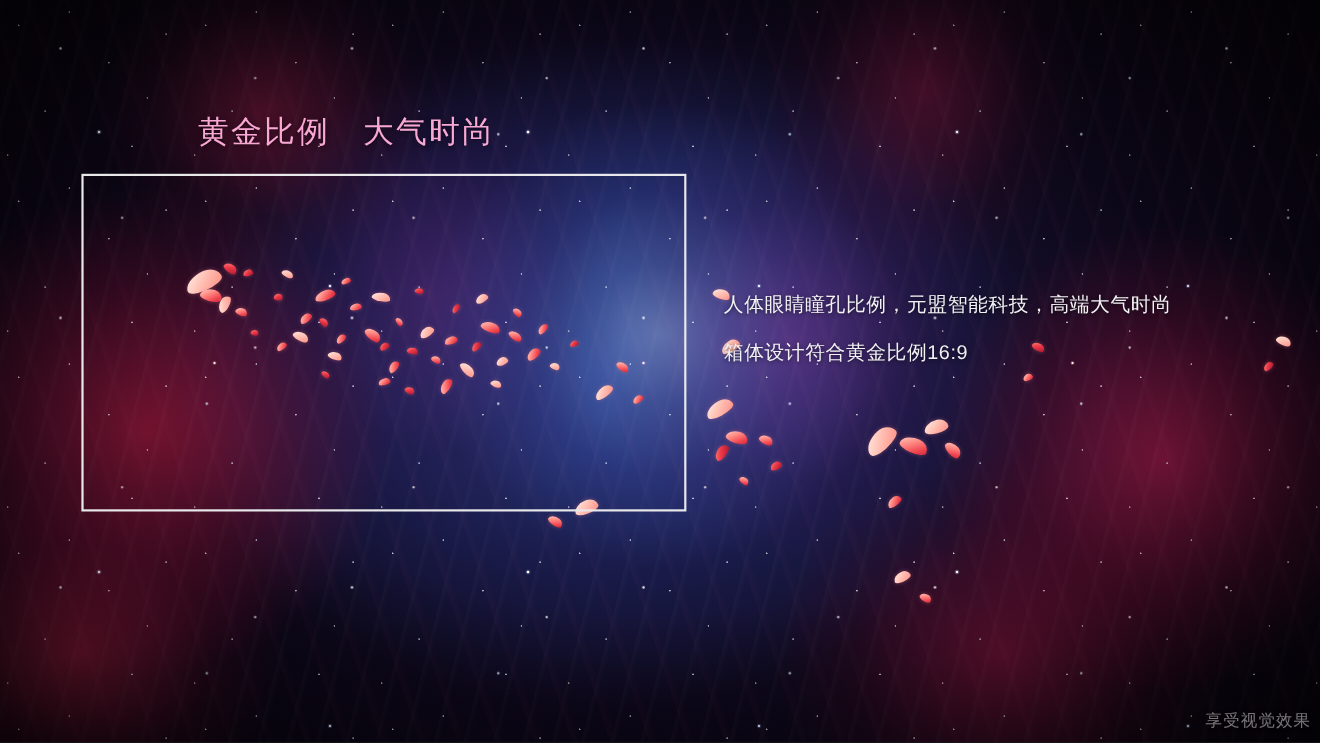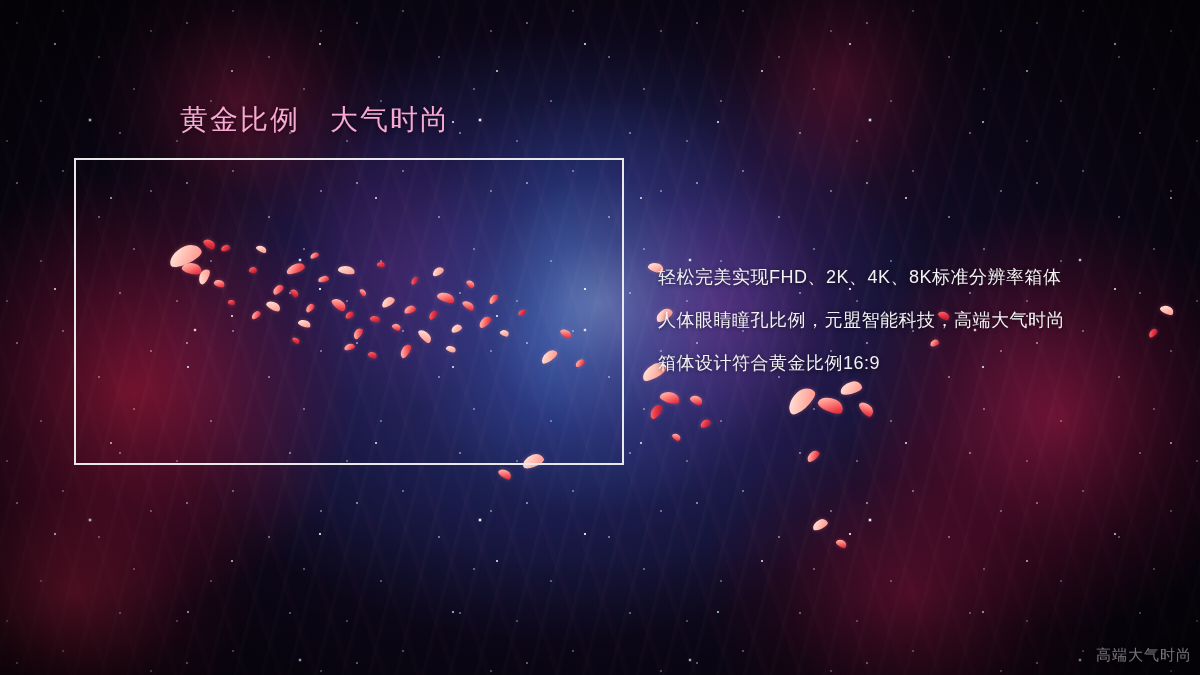--- a/index.html
+++ b/index.html
@@ -242,20 +242,19 @@
       <div class="petal deep" style="left: 1148px; top: 330px; width: 10px; height: 6px; transform: rotate(-40deg);"></div>
       <div class="petal light" style="left: 812px; top: 520px; width: 16px; height: 9px; transform: rotate(-24deg);"></div>
       <div class="petal" style="left: 836px; top: 540px; width: 11px; height: 7px; transform: rotate(34deg);"></div>
     </div>
 
   <div id="preview-frame"></div>
 
   <div id="slide-title">黄金比例　大气时尚</div>
 
   <div id="body-copy">
-    <div class="copy-line">轻松完美实现FHD、2K、4K、8K标准分辨率箱体</div>
     <div class="copy-line">人体眼睛瞳孔比例，元盟智能科技，高端大气时尚</div>
     <div class="copy-line">箱体设计符合黄金比例16:9</div>
   </div>
 
-  <div id="watermark">高端大气时尚</div>
+  <div id="watermark">享受视觉效果</div>
 
 </div>
 
 </body></html>

